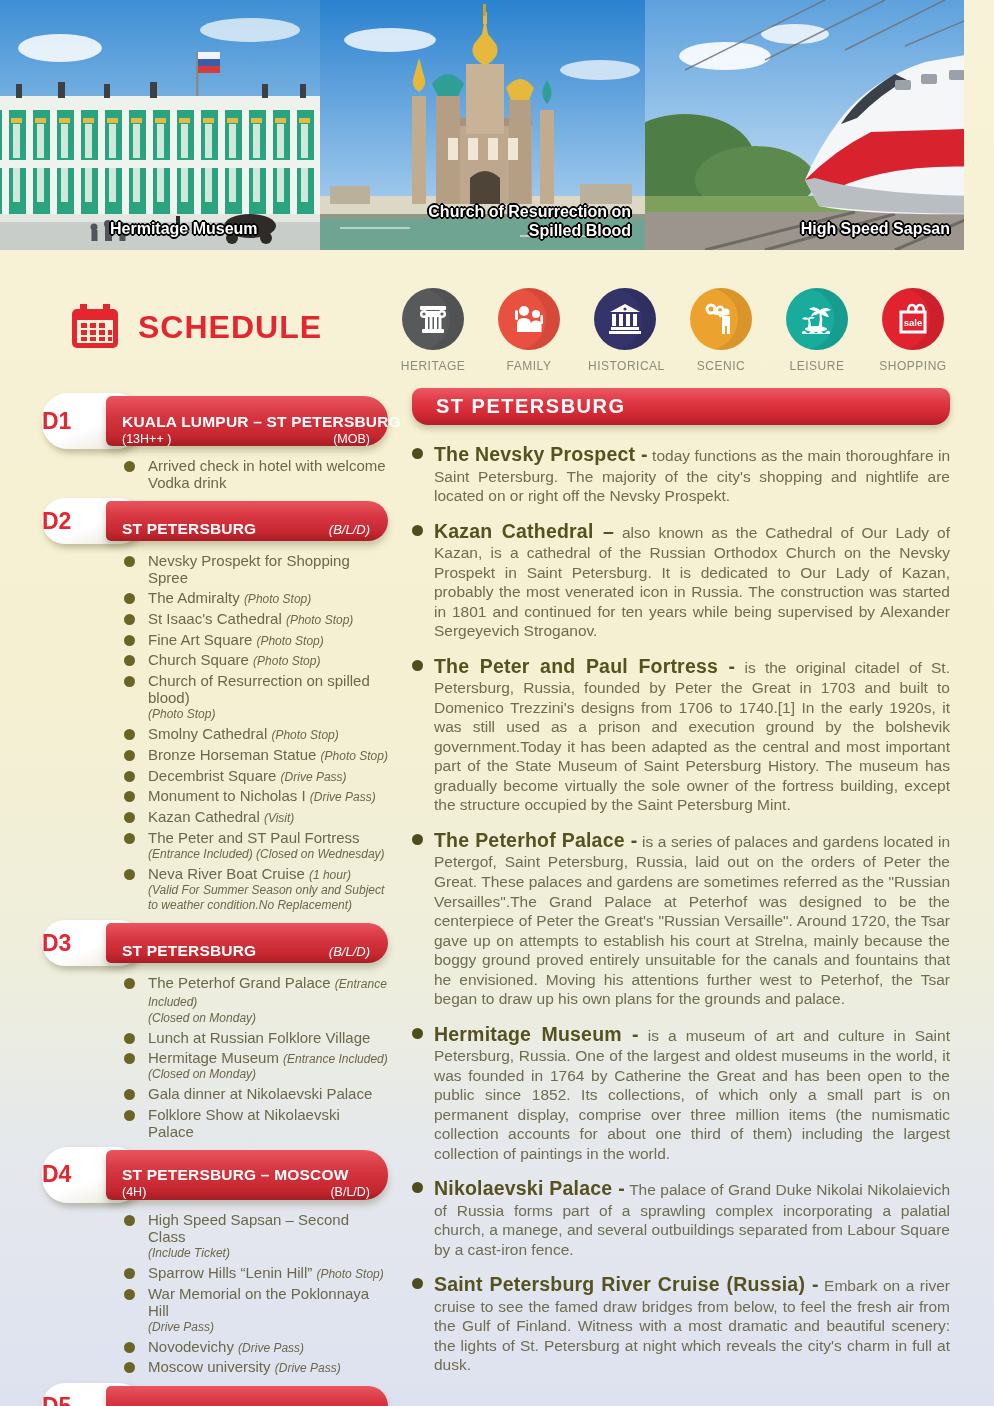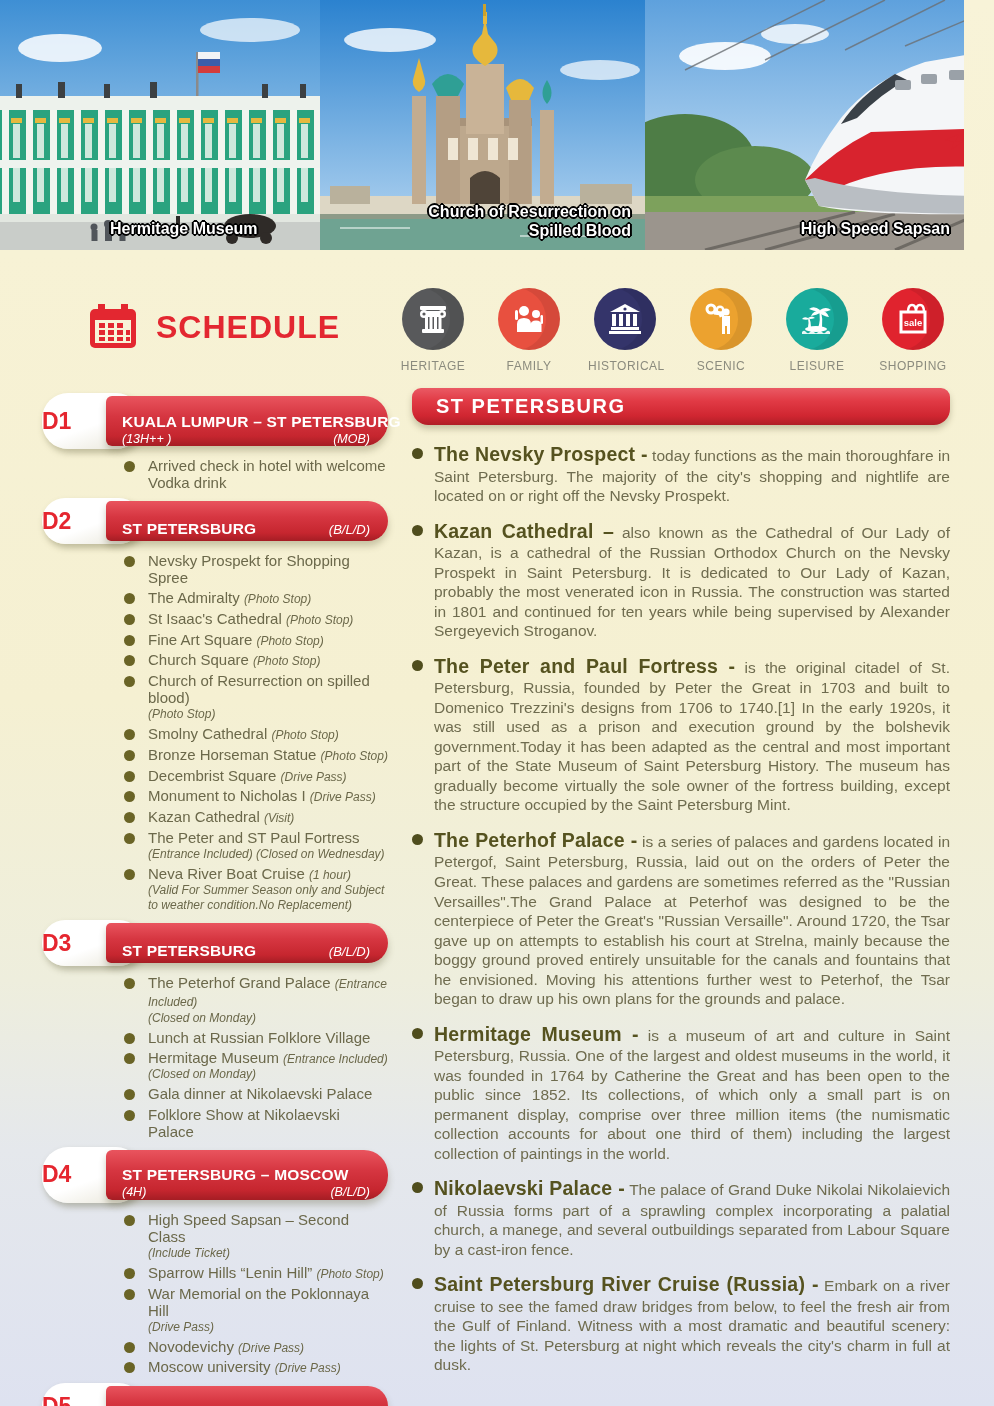--- a/index.html
+++ b/index.html
@@ -12,21 +12,21 @@
   .photo { position:relative; overflow:hidden; height:250px; }
   .photo svg { display:block; }
   .caption { position:absolute; color:#fff; font-weight:bold; font-size:16px; line-height:1.15;
              text-shadow:-2px 0 0 #000, 2px 0 0 #000, 0 -2px 0 #000, 0 2px 0 #000, -1px -1px 0 #000, 1px 1px 0 #000, -1px 1px 0 #000, 1px -1px 0 #000; }
   .cap1 { left:110px; bottom:12px; }
   .cap2 { right:14px; bottom:10px; width:230px; text-align:right; }
   .cap3 { right:14px; bottom:12px; }
 
   
   .content { position:relative; padding:0; }
-  .content-header { display:flex; justify-content:space-between; align-items:flex-start; padding:38px 44px 0 88px; height:138px; }
+  .content-header { display:flex; justify-content:space-between; align-items:flex-start; padding:38px 44px 0 70px; height:138px; }
   .schedule-block { display:flex; align-items:center; gap:18px; margin-top:16px; }
   .schedule-title { color:#e32730; font-size:32px; font-weight:bold; letter-spacing:1px; }
   .cats { display:flex; gap:22px; }
   .cat { width:74px; text-align:center; }
   .cat-circle { width:62px; height:62px; border-radius:50%; margin:0 auto; display:flex; align-items:center; justify-content:center;
                 box-shadow:inset -14px 0 0 rgba(0,0,0,0.08); }
   .cat-label { margin-top:9px; font-size:12px; color:#8b8b7e; letter-spacing:.5px; }
 
   
   .columns { display:flex; padding:0 44px 0 38px; gap:24px; align-items:flex-start; }
@@ -43,21 +43,21 @@
   .d-label { color:#e5262f; font-weight:bold; font-size:23px; }
   .banner { position:relative; margin-left:68px; z-index:2; color:#fff;
             background:linear-gradient(180deg,#e9545e 0%,#d63641 40%,#c6262f 80%,#a51d24 100%);
             border-radius:6px 24px 24px 6px; box-shadow:0 5px 7px rgba(90,85,50,.3);
             padding:16px 18px 0 16px; display:flex; flex-direction:column; justify-content:center; }
   .banner.one-row { height:40px; flex-direction:row; justify-content:space-between; align-items:center; }
   .banner.two-row { height:50px; }
   .two-row-pill { height:56px; }
   .one-row-pill { height:46px; }
   .b-title { font-weight:bold; font-size:15.5px; letter-spacing:.2px; white-space:nowrap; }
-  .b-sub { display:flex; justify-content:space-between; font-style:italic; font-size:12.5px; margin-top:1px;text-align:center; }
+  .b-sub { display:flex; justify-content:space-between; font-size:12.5px; margin-top:1px;text-align:center; }
   .b-meals { font-style:italic; font-size:13px; }
 
   
   .items { margin:11px 0 4px 86px; }
   .item { display:flex; gap:13px; margin-bottom:3px; }
   .bullet { flex-shrink:0; width:11px; height:11px; border-radius:50%; background:#6a6426; margin-top:4px; }
   .item-text { font-size:15px; color:#6b684a; line-height:1.14; }
   .note { font-style:italic; font-size:12px; color:#6b684a; }
   .note.blk { display:block; line-height:1.25; margin-top:1px; max-width:262px; }
 

